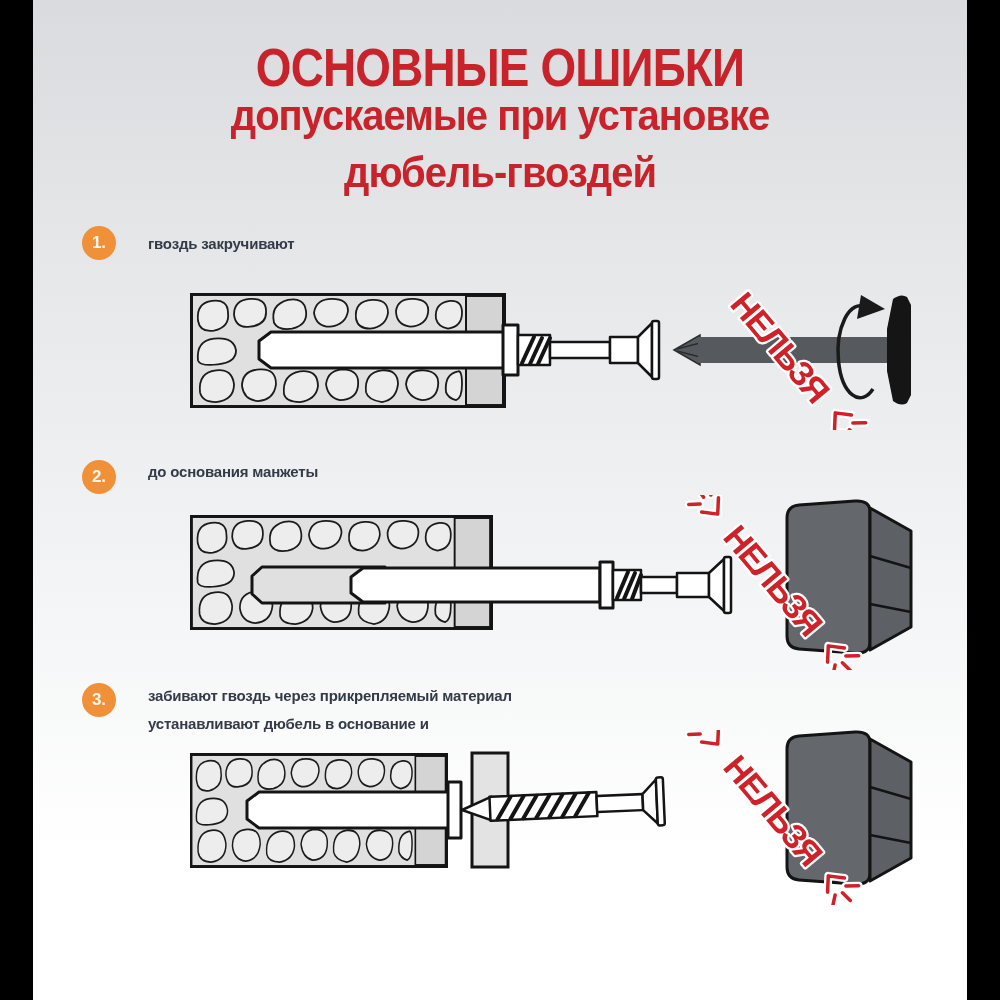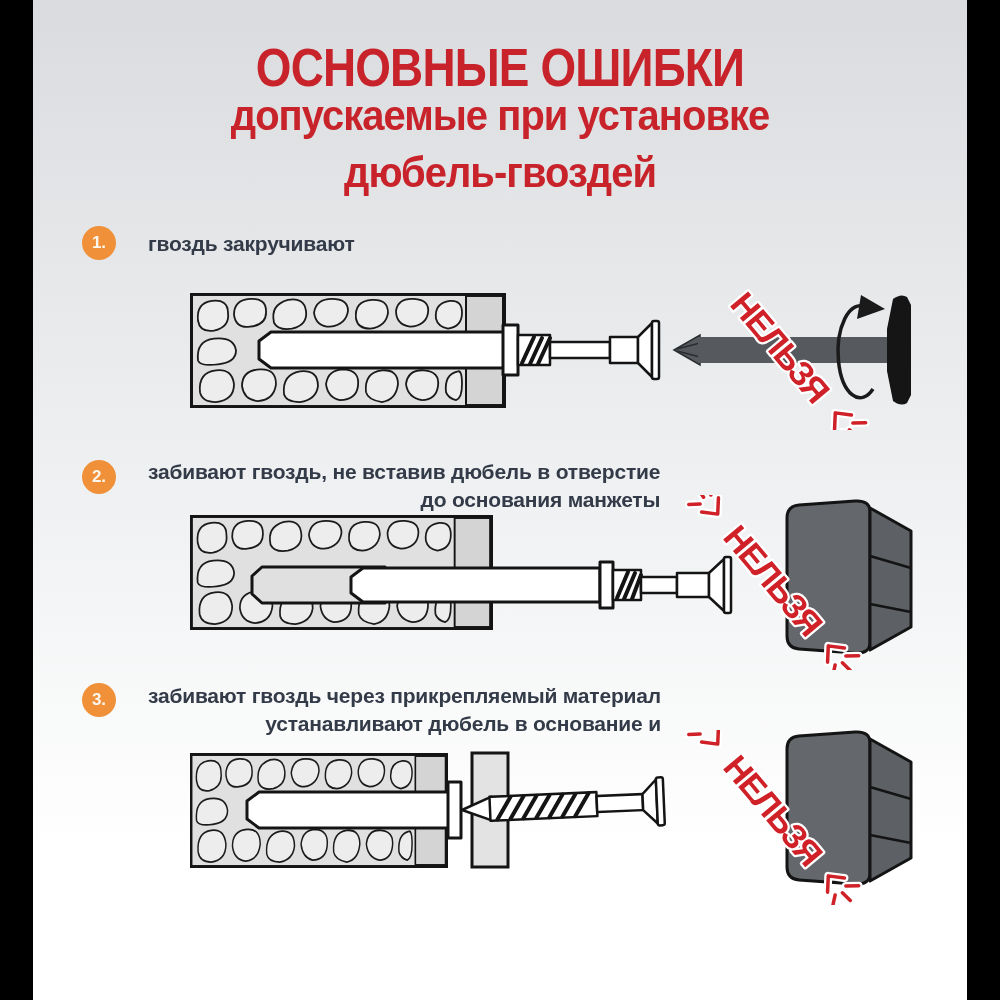--- a/index.html
+++ b/index.html
@@ -17,22 +17,22 @@
   }
   .title-1{top:40px;font-size:54px;letter-spacing:-1px;transform:scaleX(0.85);line-height:1;}
   .title-2{top:95px;font-size:42px;letter-spacing:-1px;transform:scaleX(0.95);line-height:1;}
   .title-3{top:152px;font-size:42px;letter-spacing:-1px;transform:scaleX(0.95);line-height:1;}
   .num-badge{
     position:absolute;left:82px;width:34px;height:34px;border-radius:50%;
     background:#f0913a;color:#fdf6ec;font-size:17px;font-weight:bold;
     text-align:center;line-height:34px;
   }
   .item-text{
-    position:absolute;left:148px;color:#333b49;font-size:21px;font-weight:bold;
-    line-height:28px;letter-spacing:-0.2px;text-align:right;
+    position:absolute;left:148px;color:#333b49;font-size:15px;font-weight:bold;
+    line-height:28px;letter-spacing:-0.2px;
   }
   .row-svg{position:absolute;left:185px;}
   
   .outline{stroke:#141414;stroke-linejoin:round;fill:#fff;}
   .ow3{stroke-width:3;}
   .ow25{stroke-width:2.5;}
   .hatch{stroke:#141414;stroke-width:4;stroke-linecap:round;fill:none;}
   .nelzya-text{
     font-family:"Liberation Sans","DejaVu Sans",sans-serif;
     font-weight:bold;font-size:34px;letter-spacing:-1.5px;
@@ -122,21 +122,20 @@
   </g>
   <g transform="translate(595,62) rotate(50)">
     <use href="#spark" transform="translate(-88,0)"></use>
     <use href="#spark" transform="translate(88,0) scale(-1,1)"></use>
     <text class="nelzya-text" x="0" y="0" text-anchor="middle" dominant-baseline="central">НЕЛЬЗЯ</text>
   </g>
 </svg>
 
 <div class="num-badge" style="top:460px">2.</div>
 <div class="item-text" style="top:458px">
-  <div>забивают гвоздь, не вставив дюбель в отверстие</div>
   <div>до основания манжеты</div>
 </div>
 
 <svg class="row-svg" style="top:495px" width="760" height="175" viewBox="0 0 760 175">
   <g>
     <use href="#wall" x="5" y="20" width="303" height="115"></use>
   </g>
   <g>
     <path d="M77,72 H200 V108 H77 L67,99 V81 Z" fill="#e0e0e0" stroke="#141414" stroke-width="3" stroke-linejoin="round"></path>
     <path class="outline ow3" d="M178,73 H415 V107 H178 L166,98 V82 Z"></path>

